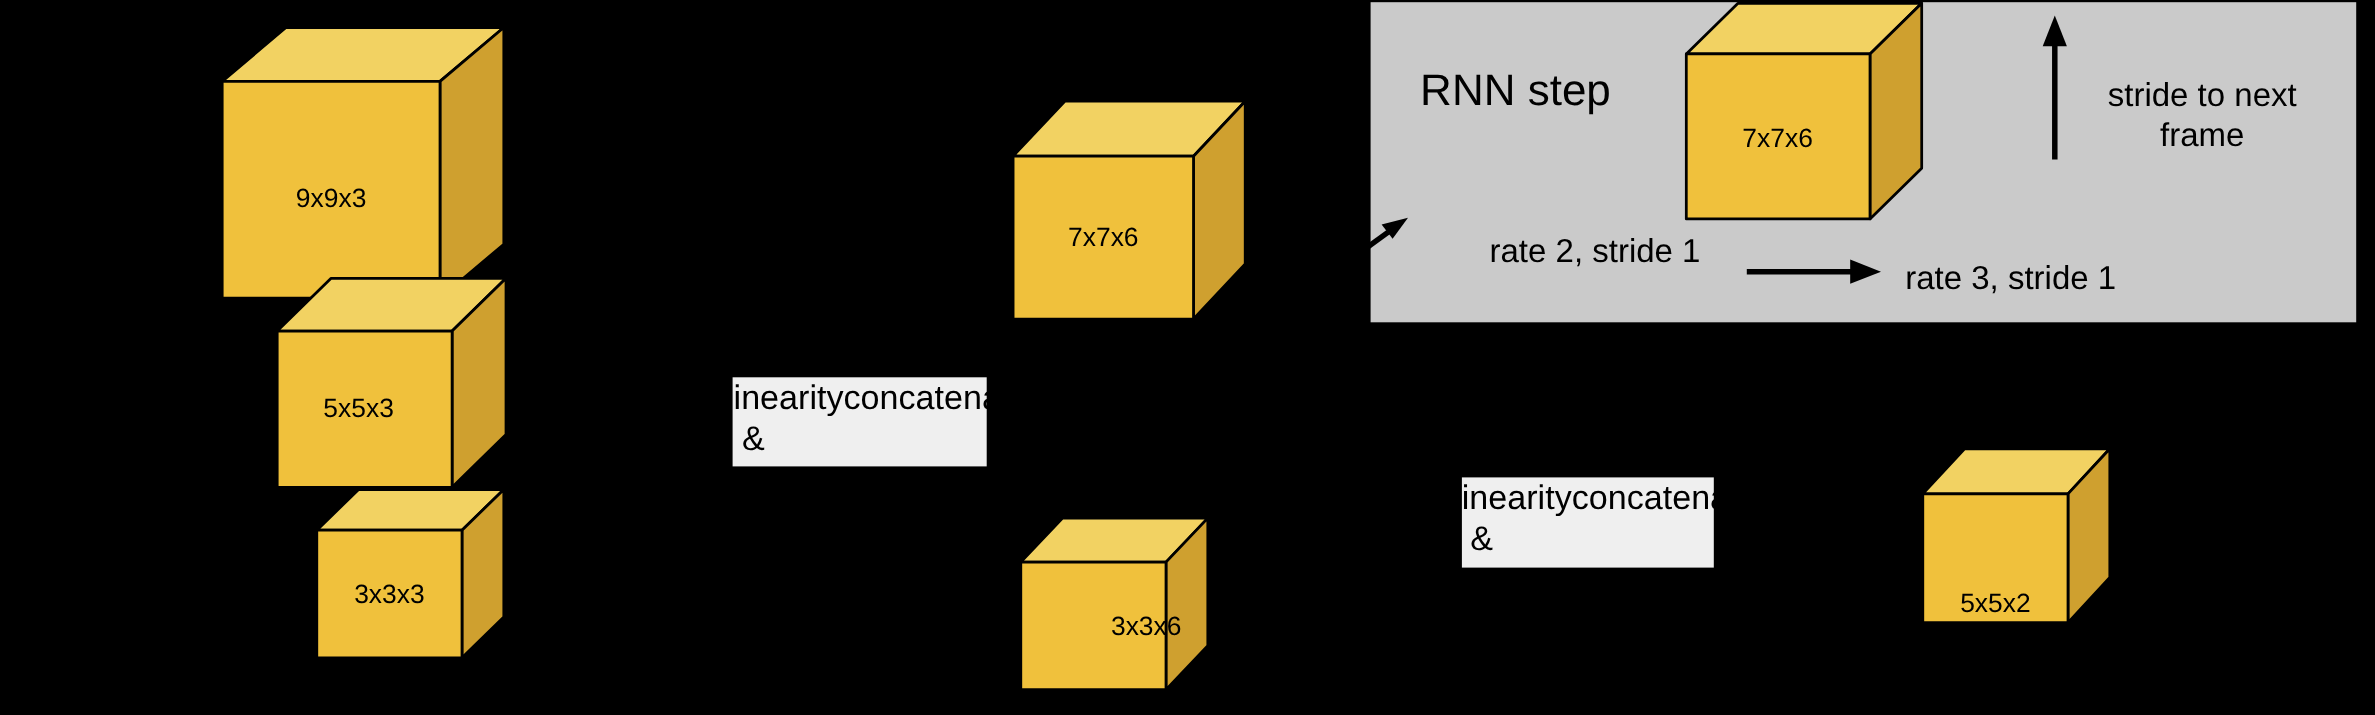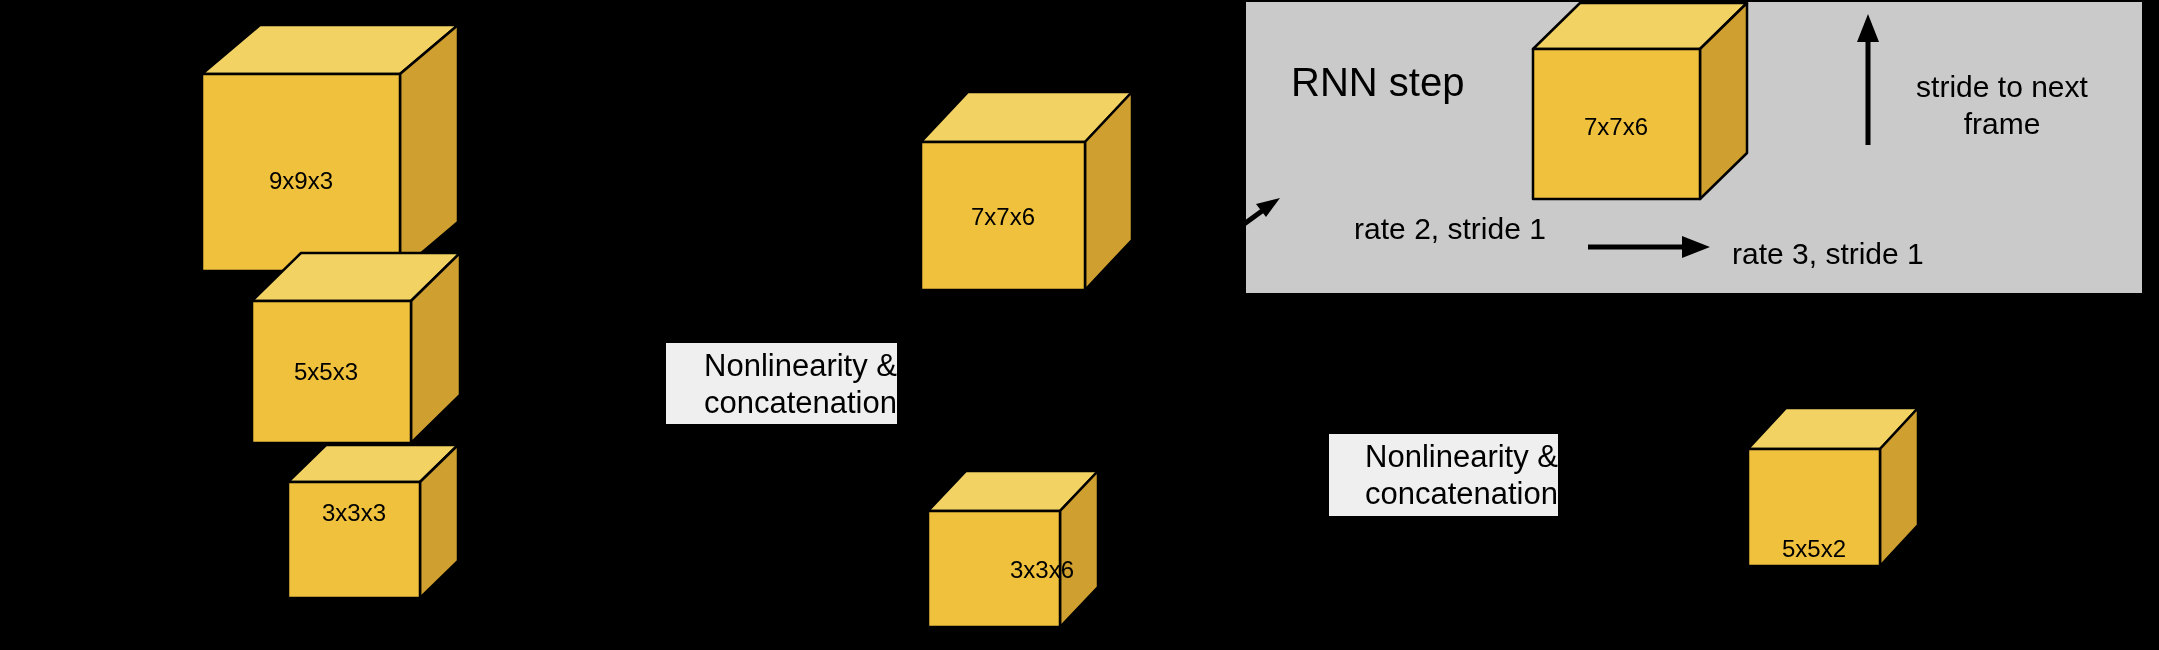--- a/index.html
+++ b/index.html
@@ -3,21 +3,21 @@
 <meta charset="utf-8">
 <style>
   html,body{margin:0;padding:0;background:#000;}
   .canvas{position:relative;width:2159px;height:650px;background:#000;overflow:hidden;
           font-family:"Liberation Sans",sans-serif;color:#000;}
   .scene{position:absolute;left:0;top:0;}
   .txt{position:absolute;color:#000;}
   .box-label{font-size:24px;transform:translate(-50%,-50%);white-space:nowrap;}
   .note{font-size:31px;line-height:37px;text-align:center;}
   .note span{display:block;}
-  .flex-center{display:flex;flex-direction:column;justify-content:center;align-items:flex-end;}
+  .flex-center{display:flex;flex-direction:row;justify-content:center;}
   .rnn-title{font-size:40px;white-space:nowrap;}
   .small{font-size:30px;line-height:37px;white-space:nowrap;}
   .small-center{font-size:30px;line-height:37px;text-align:center;}
   .small-center span{display:block;}
 </style>
 </head>
 <body>
 
 <div class="canvas">
 
@@ -81,21 +81,21 @@
     </g>
 
     <g>
       <path d="M1868 145 L1868 36" stroke="#000" stroke-width="5" fill="none"></path>
       <polygon points="1868,14 1857,42 1879,42" fill="#000"></polygon>
     </g>
   </svg>
 
   <div class="txt box-label" style="left:301px;top:181px;">9x9x3</div>
   <div class="txt box-label" style="left:326px;top:372px;">5x5x3</div>
-  <div class="txt box-label" style="left:354px;top:513px;">3x3x3</div>
+  <div class="txt box-label" style="left:354px;top:541px;">3x3x3</div>
   <div class="txt box-label" style="left:1003px;top:217px;">7x7x6</div>
   <div class="txt box-label" style="left:994px;top:570px;margin-left:48px;">3x3x6</div>
   <div class="txt box-label" style="left:1616px;top:127px;">7x7x6</div>
   <div class="txt box-label" style="left:1814px;top:509px;margin-top:40px;">5x5x2</div>
 
   <div class="txt note flex-center" style="left:666px;top:343px;width:231px;height:81px;">
     <span>Nonlinearity &amp;</span>
     <span>concatenation</span>
   </div>
   <div class="txt note flex-center" style="left:1329px;top:434px;width:229px;height:82px;">

